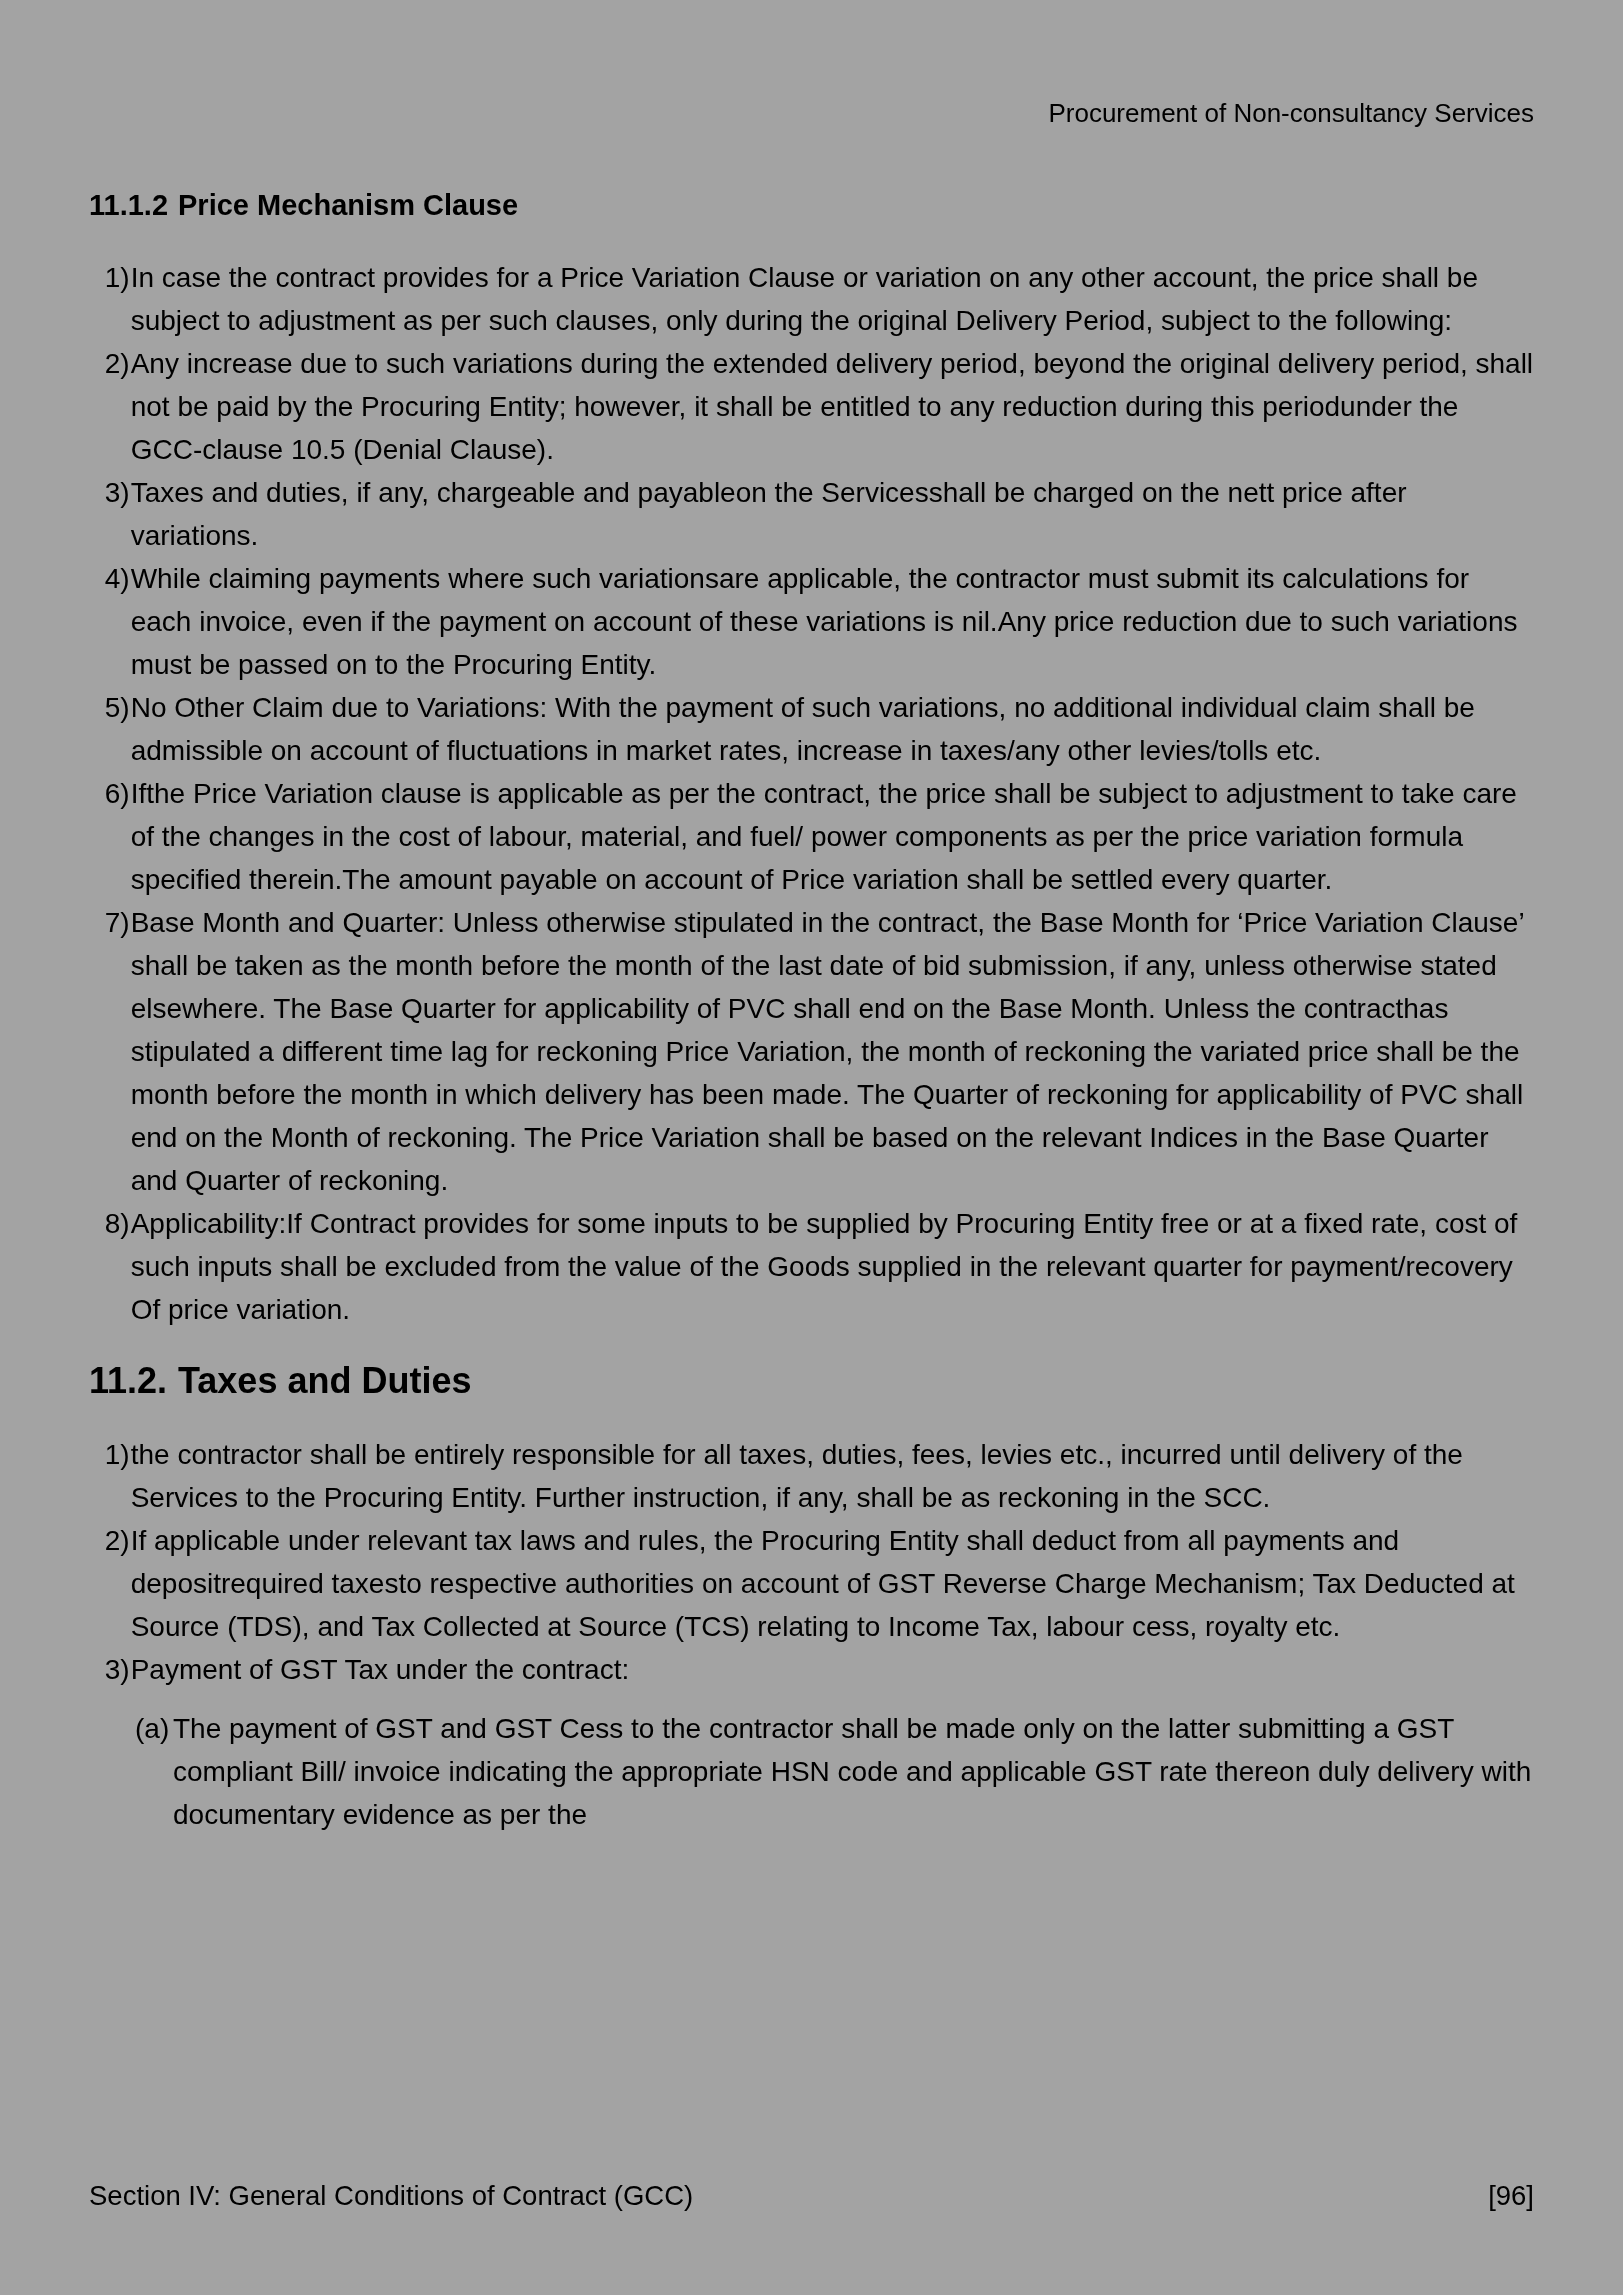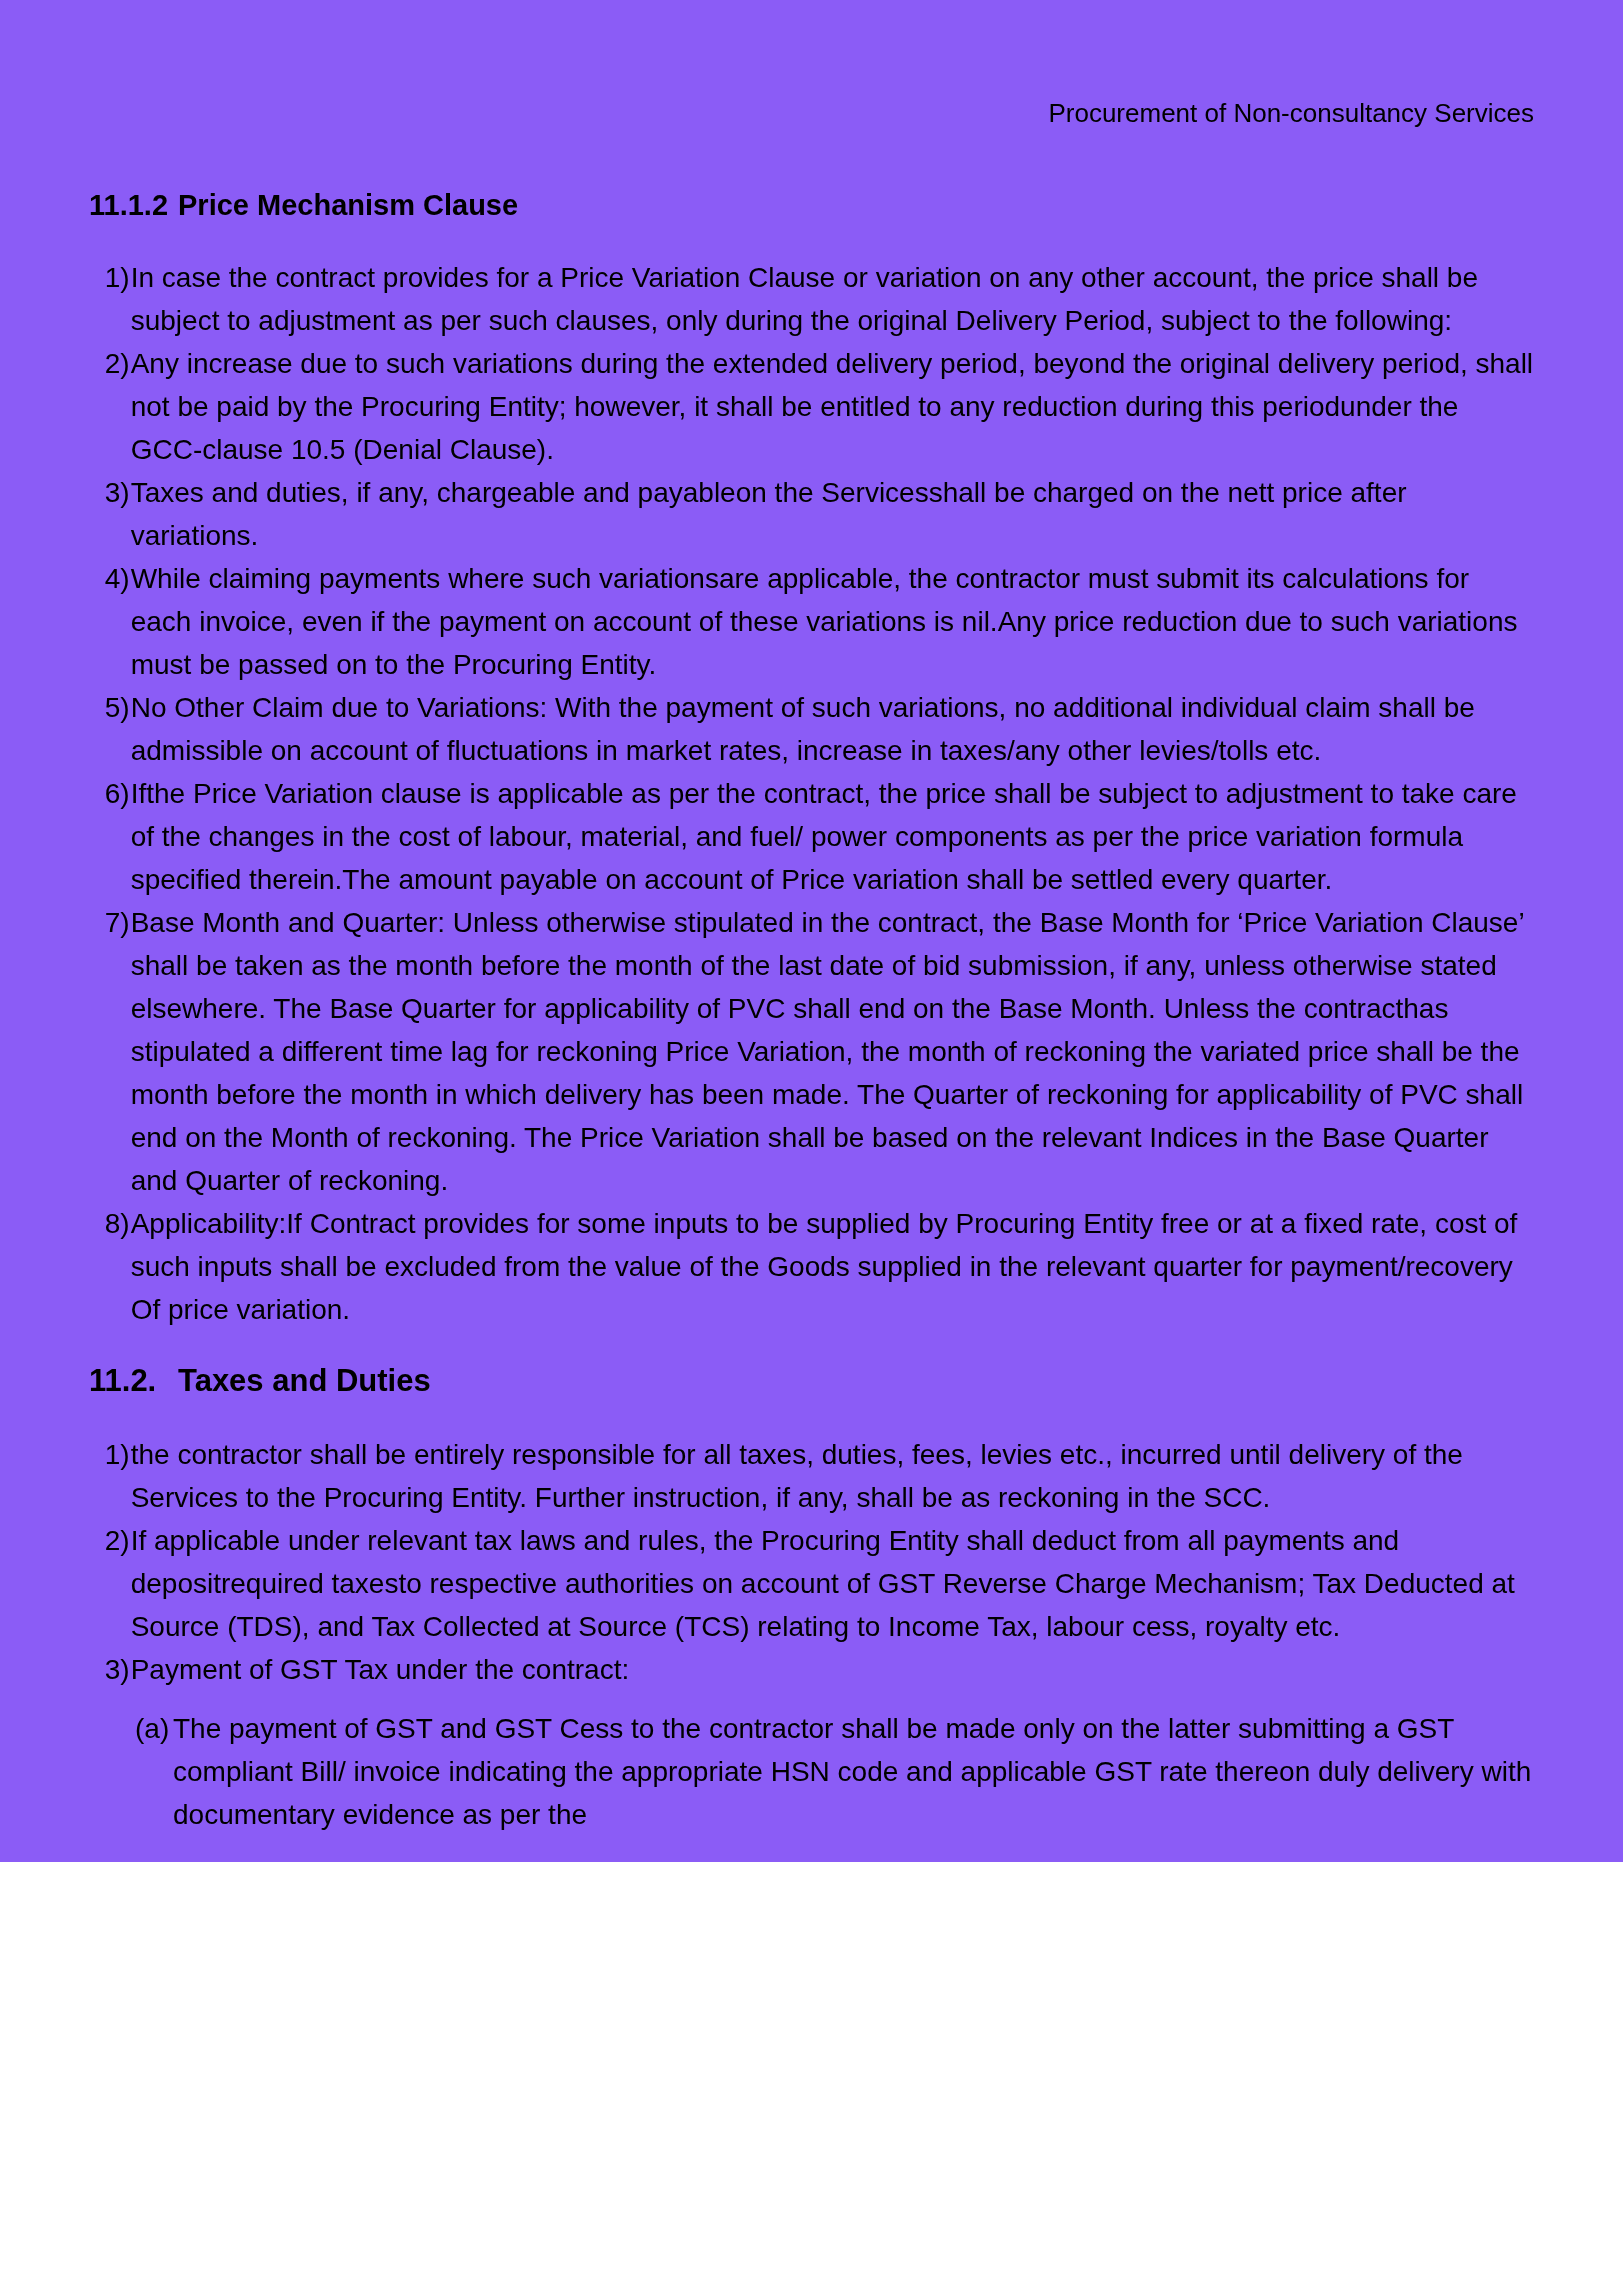--- a/index.html
+++ b/index.html
@@ -6,23 +6,23 @@
   body {
     width: 1623px;
     height: 2295px;
     background: #ffffff;
     color: #000000;
     font-family: "Liberation Sans", sans-serif;
   }
   .page {
     position: relative;
     width: 1623px;
-    height: 1862px;
+    height: 2295px;
     overflow: hidden;
-    background: #8b5cf6;
+    background: #a3a3a3;
   }
   .page-header {
     position: absolute;
     top: 98px;
     left: 89px;
     right: 89px;
     text-align: right;
     font-size: 26px;
     line-height: 31px;
   }
@@ -32,21 +32,21 @@
     left: 89px;
     right: 89px;
   }
   .heading {
     display: flex;
     font-weight: 700;
     margin: 0;
   }
   .heading .h-num { flex: 0 0 auto; width: 89px; }
   .h1 { font-size: 29px; line-height: 35px; }
-  .h2 { font-size: 31px; line-height: 38px; margin-top: 31px; }
+  .h2 { font-size: 36px; line-height: 38px; margin-top: 31px; }
   .list { margin-top: 33px; }
   .li {
     display: flex;
     font-size: 28px;
     line-height: 43px;
     text-align: left;
   }
   .marker {
     flex: 0 0 auto;
     width: 26px;

